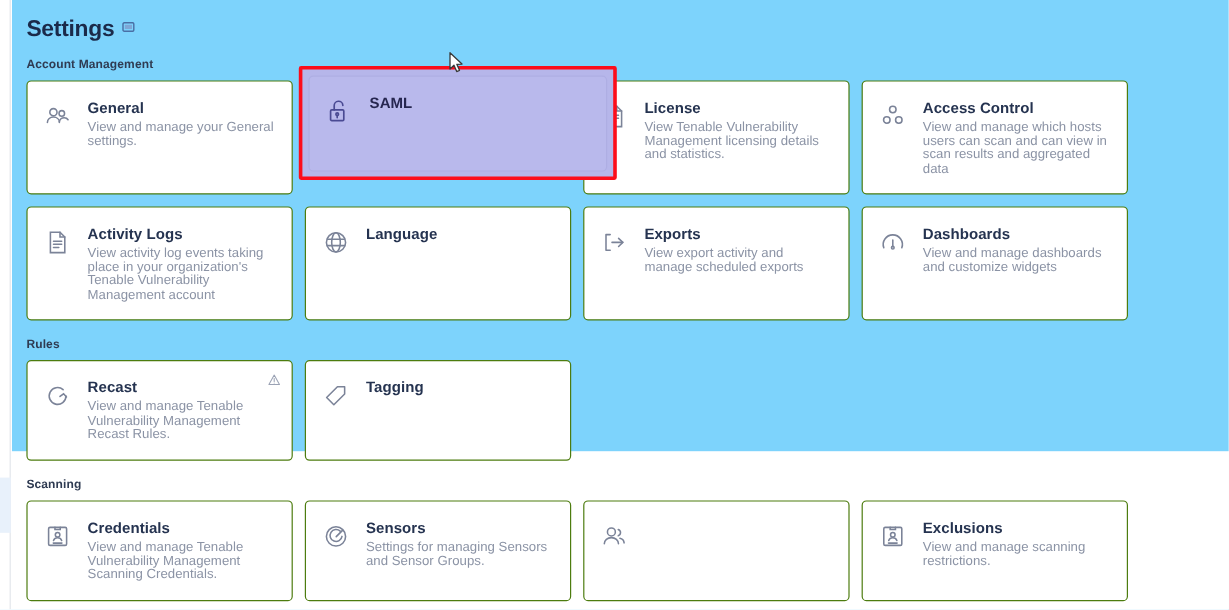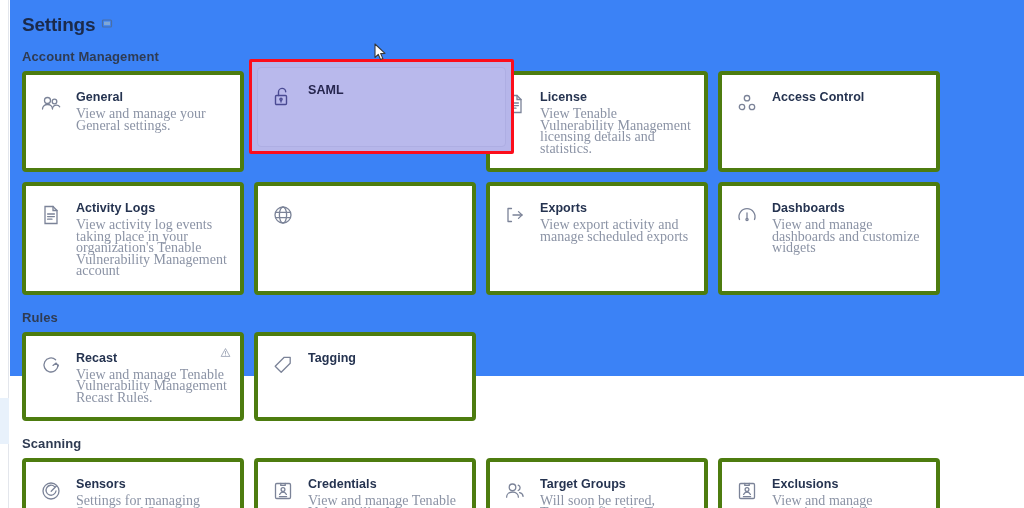--- a/index.html
+++ b/index.html
@@ -24,60 +24,60 @@
     position: absolute; left: 0; top: 398px;
     width: 9px; height: 46px;
     background: #e8f1fb;
   }
 
   
   .page {
     position: absolute;
     left: 10px; top: 0;
     width: 1014px; height: 376px;
-    background: #3b82f6;
+    background: #7dd3fc;
     padding: 0;
   }
 
   .page-header {
     display: flex;
     align-items: center;
     gap: 6px;
     padding: 14px 0 0 12px;
   }
   .page-title {
     font-size: 19px;
     font-weight: bold;
     color: #1b2a4a;
     letter-spacing: -0.2px;
   }
   .title-badge-icon { display: block; }
 
   .section-label {
-    font-size: 13px;
+    font-size: 10px;
     font-weight: bold;
     color: #2f3b52;
     padding-left: 12px;
     letter-spacing: 0.1px;
   }
 
   
   .grid {
     display: grid;
     grid-template-columns: repeat(4, 222px);
     column-gap: 10px;
     row-gap: 10px;
     padding-left: 12px;
     margin-top: 7px;
   }
 
   .card {
     position: relative;
     background: #ffffff;
-    border: 4px solid #4d7c0f;
+    border: 1px solid #4d7c0f;
     border-radius: 4px;
     min-height: 84px;
     padding: 14px 12px 14px 12px;
     display: flex;
     align-items: flex-start;
     gap: 12px;
     cursor: pointer;
   }
 
   .card-icon {
@@ -90,25 +90,24 @@
   .card-body { flex: 1 1 auto; min-width: 0; padding-top: 1px; }
   .card-title {
     font-size: 12.5px;
     font-weight: bold;
     color: #253350;
     line-height: 15px;
     margin-bottom: 3px;
     letter-spacing: 0.05px;
   }
   .card-desc {
-    font-size: 14px;
+    font-size: 11px;
     color: #8b93a5;
     line-height: 11.5px;
     letter-spacing: 0.02px;
-    font-family: Liberation Serif, serif;
   }
   .card-warn {
     position: absolute;
     top: 8px; right: 9px;
     color: #9aa2b4;
     display: block;
   }
 
   
   .card-slot { position: relative; }
@@ -222,20 +221,21 @@
       <div class="card">
         <span class="card-icon">
           <svg width="24" height="24" viewBox="0 0 24 24" fill="none" stroke="currentColor" stroke-width="1.3">
             <circle cx="12" cy="6.2" r="2.7"></circle>
             <circle cx="7" cy="15" r="2.7"></circle>
             <circle cx="17" cy="15" r="2.7"></circle>
           </svg>
         </span>
         <div class="card-body">
           <div class="card-title">Access Control</div>
+          <div class="card-desc">View and manage which hosts users can scan and can view in scan results and aggregated data</div>
         </div>
       </div>
 
       <div class="card">
         <span class="card-icon">
           <svg width="24" height="24" viewBox="0 0 24 24" fill="none" stroke="currentColor" stroke-width="1.3" stroke-linecap="round">
             <path d="M6 3.5h8l4 4v13H6z"></path>
             <path d="M14 3.5v4h4"></path>
             <path d="M8.6 11h6.8M8.6 13.6h6.8M8.6 16.2h4.4"></path>
           </svg>
@@ -248,20 +248,21 @@
 
       <div class="card">
         <span class="card-icon">
           <svg width="24" height="24" viewBox="0 0 24 24" fill="none" stroke="currentColor" stroke-width="1.3">
             <circle cx="12" cy="12" r="8"></circle>
             <ellipse cx="12" cy="12" rx="3.6" ry="8"></ellipse>
             <path d="M4.3 9.3h15.4M4.3 14.7h15.4"></path>
           </svg>
         </span>
         <div class="card-body">
+          <div class="card-title">Language</div>
         </div>
       </div>
 
       <div class="card">
         <span class="card-icon">
           <svg width="24" height="24" viewBox="0 0 24 24" fill="none" stroke="currentColor" stroke-width="1.3" stroke-linecap="round" stroke-linejoin="round">
             <path d="M8.5 5.5H5v13h3.5"></path>
             <path d="M10 12h9"></path>
             <path d="M15.5 8.6 19 12l-3.5 3.4"></path>
           </svg>
@@ -325,60 +326,56 @@
     </div>
 
     <div class="spacer-lg"></div>
 
     <div class="section-label">Scanning</div>
     <div class="grid">
 
       <div class="card">
         <span class="card-icon">
           <svg width="24" height="24" viewBox="0 0 24 24" fill="none" stroke="currentColor" stroke-width="1.3" stroke-linecap="round">
-            <circle cx="12" cy="12" r="8"></circle>
-            <path d="M15.5 7.6A5 5 0 1 0 17 12"></path>
-            <path d="M12.2 12.2 17.4 7"></path>
-          </svg>
-        </span>
-        <div class="card-body">
-          <div class="card-title">Sensors</div>
-          <div class="card-desc">Settings for managing Sensors and Sensor Groups.</div>
-        </div>
-      </div>
-
-      <div class="card">
-        <span class="card-icon">
-          <svg width="24" height="24" viewBox="0 0 24 24" fill="none" stroke="currentColor" stroke-width="1.3" stroke-linecap="round">
             <rect x="4.5" y="4.5" width="15" height="15" rx="1.2"></rect>
             <path d="M9.8 4.5v1.8h4.4V4.5"></path>
             <circle cx="12" cy="10.6" r="1.9"></circle>
             <path d="M8.6 15.4c.6-1.5 1.9-2.3 3.4-2.3s2.8.8 3.4 2.3"></path>
             <path d="M8.4 17.6h7.2"></path>
           </svg>
         </span>
         <div class="card-body">
           <div class="card-title">Credentials</div>
           <div class="card-desc">View and manage Tenable Vulnerability Management Scanning Credentials.</div>
         </div>
       </div>
 
       <div class="card">
         <span class="card-icon">
           <svg width="24" height="24" viewBox="0 0 24 24" fill="none" stroke="currentColor" stroke-width="1.3" stroke-linecap="round">
+            <circle cx="12" cy="12" r="8"></circle>
+            <path d="M15.5 7.6A5 5 0 1 0 17 12"></path>
+            <path d="M12.2 12.2 17.4 7"></path>
+          </svg>
+        </span>
+        <div class="card-body">
+          <div class="card-title">Sensors</div>
+          <div class="card-desc">Settings for managing Sensors and Sensor Groups.</div>
+        </div>
+      </div>
+
+      <div class="card">
+        <span class="card-icon">
+          <svg width="24" height="24" viewBox="0 0 24 24" fill="none" stroke="currentColor" stroke-width="1.3" stroke-linecap="round">
             <circle cx="9.5" cy="8.3" r="3.3"></circle>
             <path d="M3.6 18.2c0-3.1 2.6-5.2 5.9-5.2s5.9 2.1 5.9 5.2"></path>
             <path d="M15.2 6.2a2.8 2.8 0 0 1 0 5.3"></path>
             <path d="M16.6 13.6c1.9.4 3.3 1.8 3.5 3.8"></path>
           </svg>
         </span>
-        <div class="card-body">
-          <div class="card-title">Target Groups</div>
-          <div class="card-desc">Will soon be retired, Targets defined in Tags will be used going forward.</div>
-        </div>
       </div>
 
       <div class="card">
         <span class="card-icon">
           <svg width="24" height="24" viewBox="0 0 24 24" fill="none" stroke="currentColor" stroke-width="1.3" stroke-linecap="round">
             <rect x="4.5" y="4.5" width="15" height="15" rx="1.2"></rect>
             <path d="M9.8 4.5v1.8h4.4V4.5"></path>
             <circle cx="12" cy="10.6" r="1.9"></circle>
             <path d="M8.6 15.4c.6-1.5 1.9-2.3 3.4-2.3s2.8.8 3.4 2.3"></path>
             <path d="M8.4 17.6h7.2"></path>

